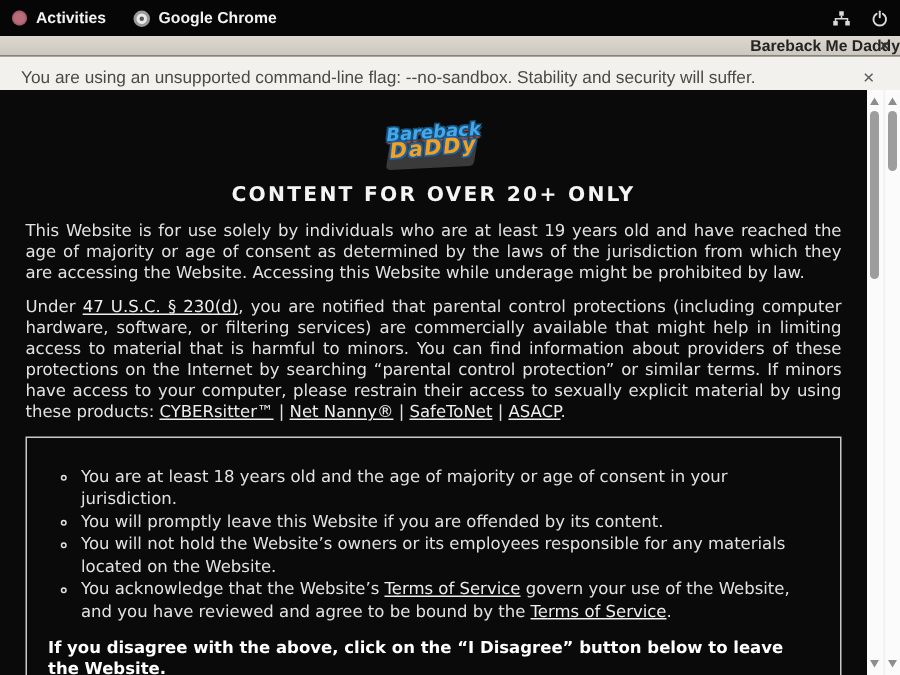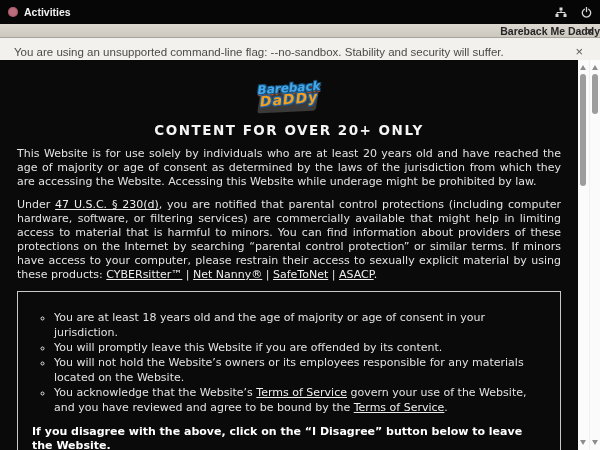--- a/index.html
+++ b/index.html
@@ -75,20 +75,24 @@
 </style>
 </head>
 <body>
 
 <div class="panel">
   <div class="panel-left">
     <div class="panel-item">
       <span class="dot-icon"></span>
       <span>Activities</span>
     </div>
+    <div class="panel-item">
+      <span class="chrome-icon"></span>
+      <span>Google Chrome</span>
+    </div>
   </div>
   <div class="panel-right">
     <span>
       <svg width="12" height="11" viewBox="0 0 12 11" fill="none">
         <rect x="4.5" y="0.5" width="3" height="3" fill="#d9d9d9"></rect>
         <rect x="0.5" y="7" width="3" height="3" fill="#d9d9d9"></rect>
         <rect x="8.5" y="7" width="3" height="3" fill="#d9d9d9"></rect>
         <path d="M6 3.5 V5.5 M2 7 V5.5 H10 V7" stroke="#d9d9d9" stroke-width="1"></path>
       </svg>
     </span>
@@ -117,21 +121,21 @@
     <div class="logo-wrap">
       <div class="logo">
         <span class="shadow"></span>
         <span class="l1">Bareback</span>
         <span class="l2">DaDDy</span>
       </div>
     </div>
 
     <h1 class="heading">CONTENT FOR OVER 20+ ONLY</h1>
 
-    <p class="body-text">This Website is for use solely by individuals who are at least 20 years old and have reached the age of majority or age of consent as determined by the laws of the jurisdiction from which they are accessing the Website. Accessing this Website while underage might be prohibited by law.</p>
+    <p class="body-text">This Website is for use solely by individuals who are at least 19 years old and have reached the age of majority or age of consent as determined by the laws of the jurisdiction from which they are accessing the Website. Accessing this Website while underage might be prohibited by law.</p>
 
     <p class="body-text second"><span>Under </span><a class="wlink">47 U.S.C. § 230(d)</a><span>, you are notified that parental control protections (including computer hardware, software, or filtering services) are commercially available that might help in limiting access to material that is harmful to minors. You can find information about providers of these protections on the Internet by searching “parental control protection” or similar terms. If minors have access to your computer, please restrain their access to sexually explicit material by using these products: </span><a class="wlink">CYBERsitter™</a><span> | </span><a class="wlink">Net Nanny®</a><span> | </span><a class="wlink">SafeToNet</a><span> | </span><a class="wlink">ASACP</a><span>.</span></p>
 
     <div class="agree-box">
       <ul>
         <li>You are at least 18 years old and the age of majority or age of consent in your jurisdiction.</li>
         <li>You will promptly leave this Website if you are offended by its content.</li>
         <li>You will not hold the Website’s owners or its employees responsible for any materials located on the Website.</li>
         <li><span>You acknowledge that the Website’s </span><a class="wlink">Terms of Service</a><span> govern your use of the Website, and you have reviewed and agree to be bound by the </span><a class="wlink">Terms of Service</a><span>.</span></li>
       </ul>

